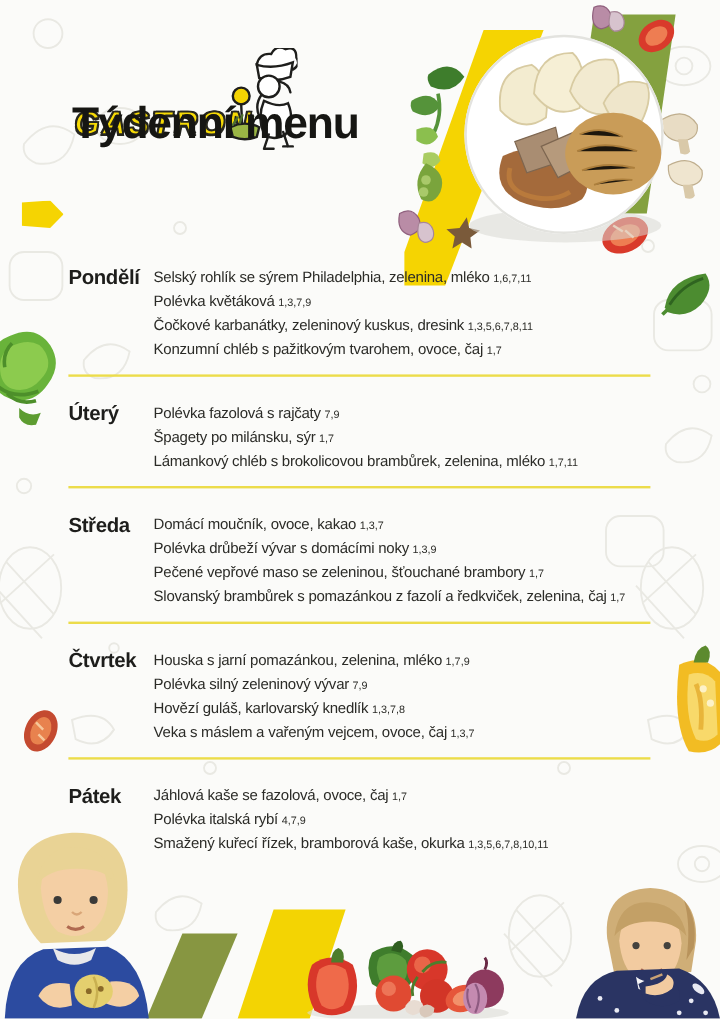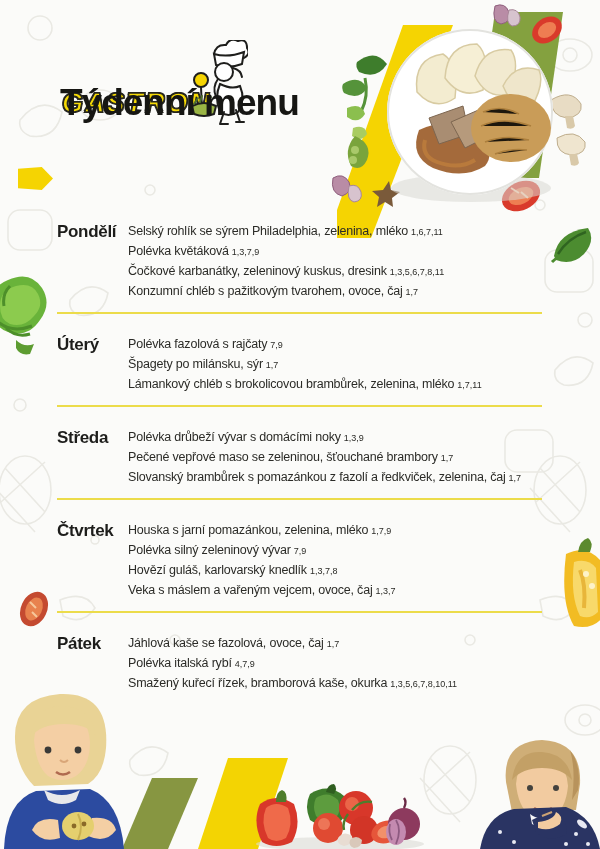--- a/index.html
+++ b/index.html
@@ -205,20 +205,21 @@
         <div class="menu-item"><span>Polévka fazolová s rajčaty</span><span class="allergens">7,9</span></div>
         <div class="menu-item"><span>Špagety po milánsku, sýr</span><span class="allergens">1,7</span></div>
         <div class="menu-item"><span>Lámankový chléb s brokolicovou brambůrek, zelenina, mléko</span><span class="allergens">1,7,11</span></div>
       </div>
     </div>
     <div class="divider"></div>
 
     <div class="day">
       <div class="day-label">Středa</div>
       <div class="day-items">
+        <div class="menu-item"><span>Domácí moučník, ovoce, kakao</span><span class="allergens">1,3,7</span></div>
         <div class="menu-item"><span>Polévka drůbeží vývar s domácími noky</span><span class="allergens">1,3,9</span></div>
         <div class="menu-item"><span>Pečené vepřové maso se zeleninou, šťouchané brambory</span><span class="allergens">1,7</span></div>
         <div class="menu-item"><span>Slovanský brambůrek s pomazánkou z fazolí a ředkviček, zelenina, čaj</span><span class="allergens">1,7</span></div>
       </div>
     </div>
     <div class="divider"></div>
 
     <div class="day">
       <div class="day-label">Čtvrtek</div>
       <div class="day-items">

